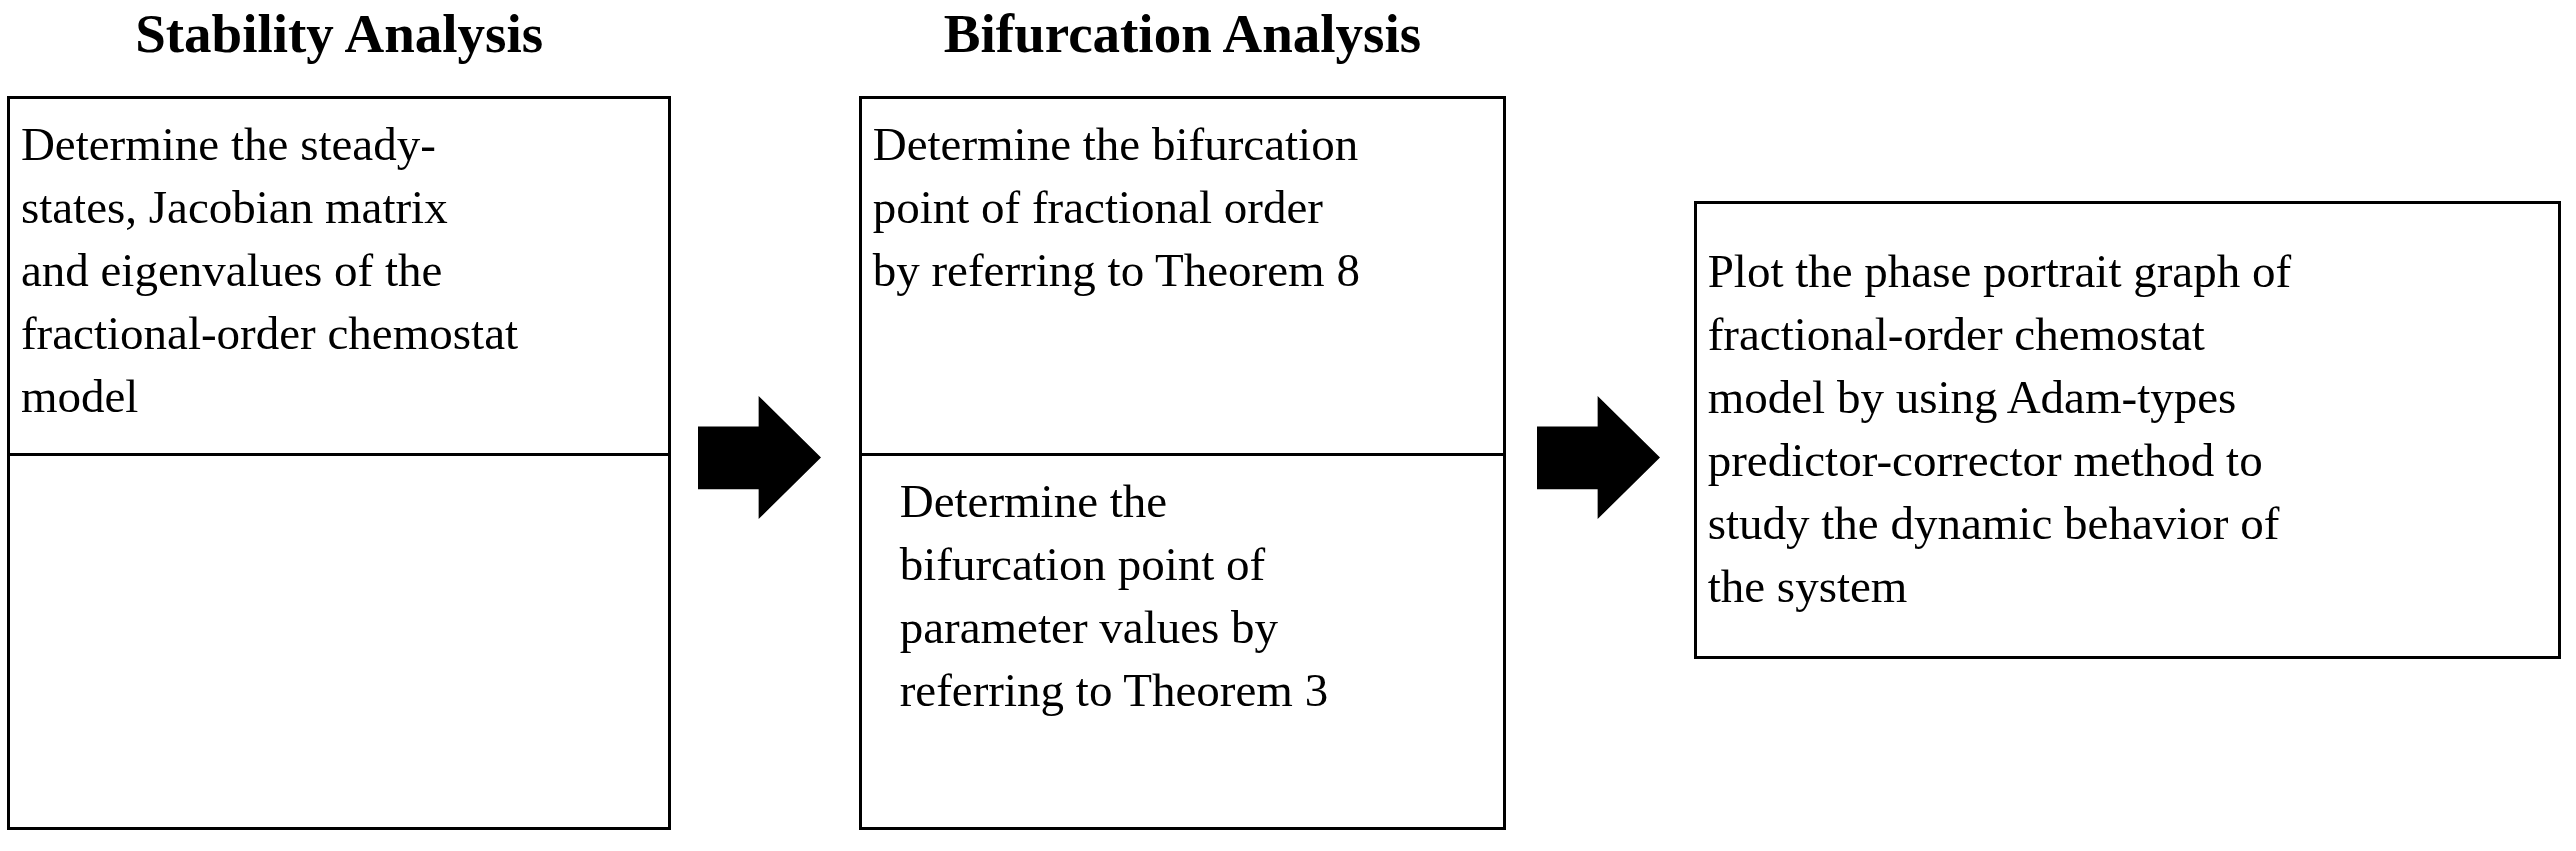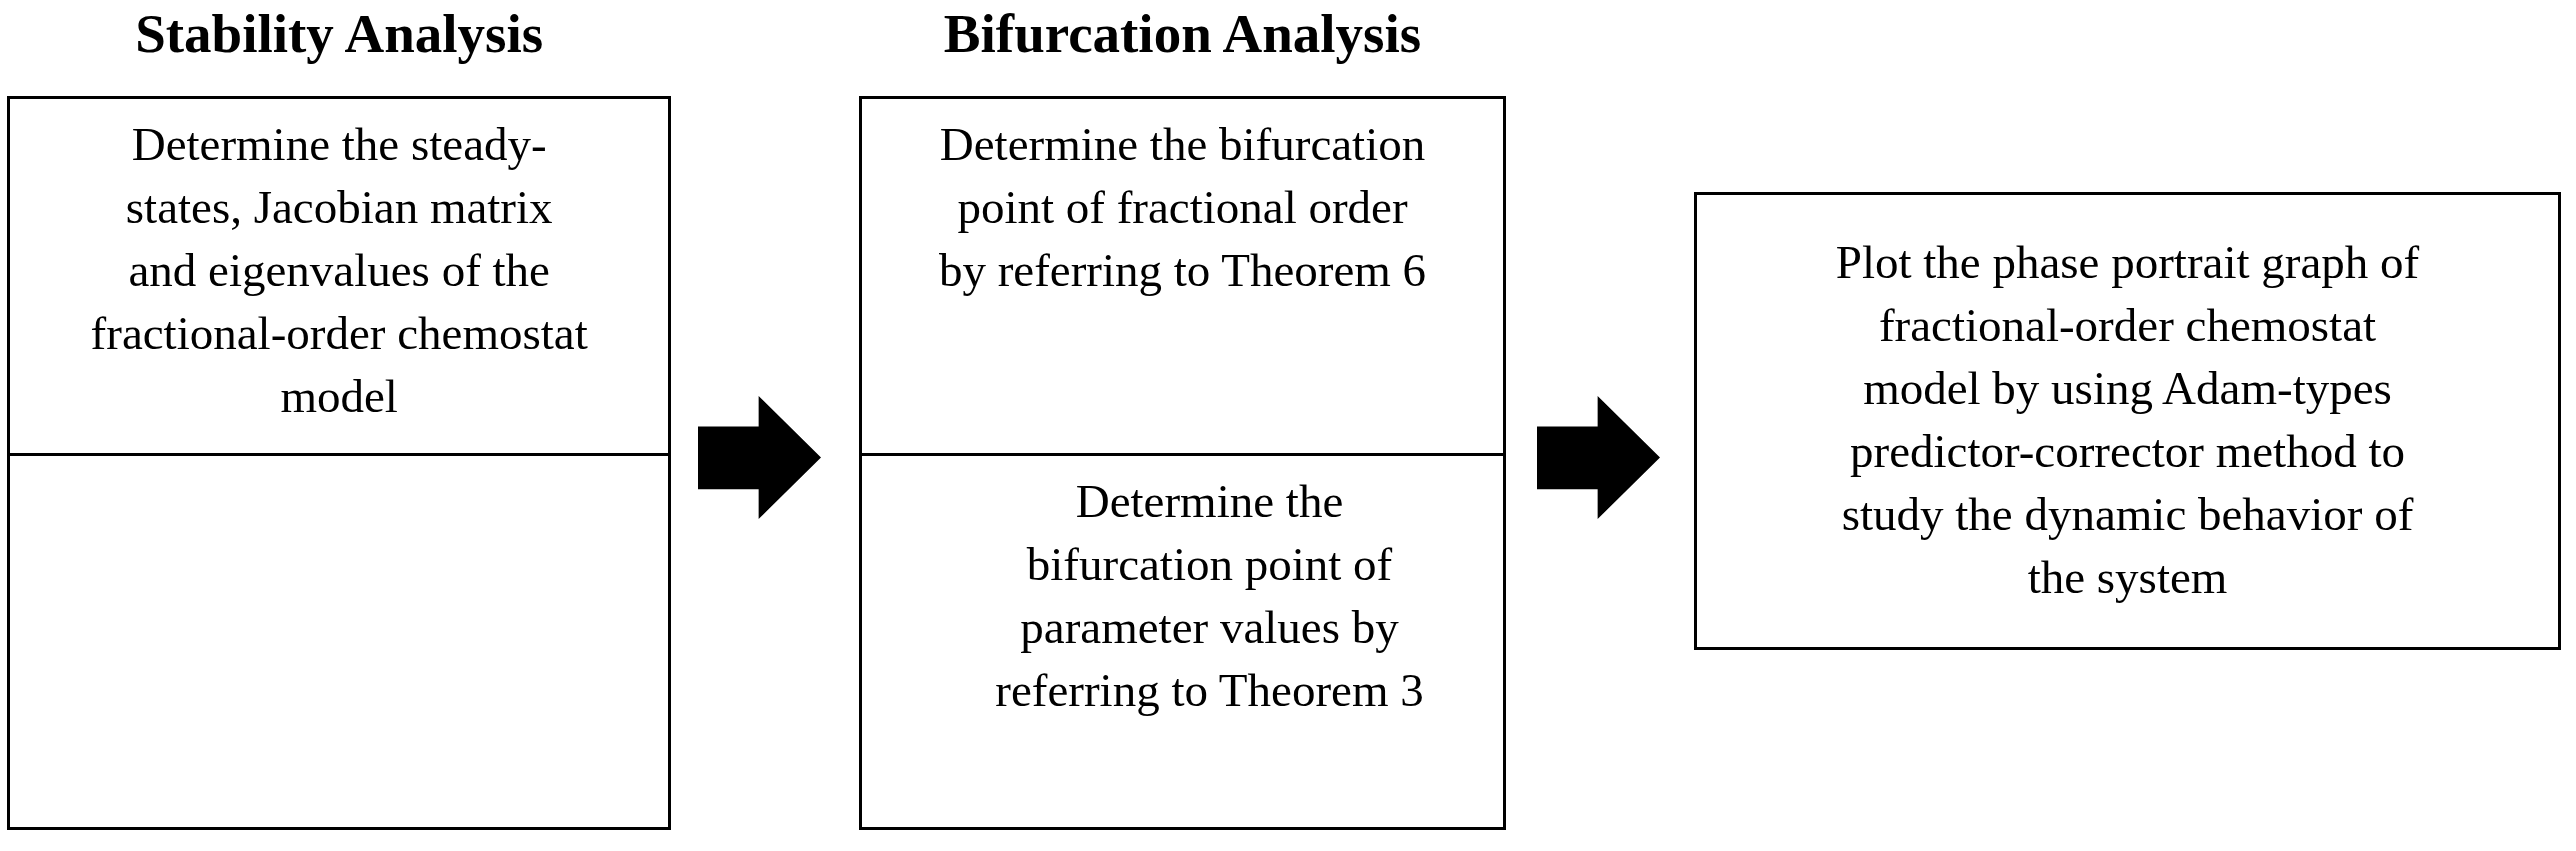--- a/index.html
+++ b/index.html
@@ -26,21 +26,21 @@
   }
   .flow-box {
     position: absolute;
     border: 3.6px solid #000000;
     box-sizing: border-box;
     background: #ffffff;
   }
   .cell {
     box-sizing: border-box;
     width: 100%;
-    text-align: center;
+    text-align: left;
     font-size: 47px;
     line-height: 63px;
     white-space: pre-line;
     padding: 14.3px 10.7px 0 10.7px;
   }
   .cell.divided {
     border-bottom: 3.6px solid #000000;
   }
   .cell.roomy {
     padding-top: 36px;
@@ -69,30 +69,30 @@
 and eigenvalues of the
 fractional-order chemostat
 model</div>
   </div>
 
   <div class="block-arrow" style="left: 698px; top: 396px;"></div>
 
   <div class="flow-box" style="left: 859px; top: 96px; width: 647px; height: 734px;">
     <div class="cell divided" style="height: 357px;">Determine the bifurcation
 point of fractional order
-by referring to Theorem 6</div>
+by referring to Theorem 8</div>
     <div class="cell" style="height: 370px; margin-left: 27px;">Determine the
 bifurcation point of
 parameter values by
 referring to Theorem 3</div>
   </div>
 
   <div class="block-arrow" style="left: 1537px; top: 396px;"></div>
 
-  <div class="flow-box" style="left: 1694px; top: 192px; width: 867px; height: 458px;">
+  <div class="flow-box" style="left: 1694px; top: 201px; width: 867px; height: 458px;">
     <div class="cell roomy" style="height: 451px;">Plot the phase portrait graph of
 fractional-order chemostat
 model by using Adam-types
 predictor-corrector method to
 study the dynamic behavior of
 the system</div>
   </div>
 
 </div>
 

